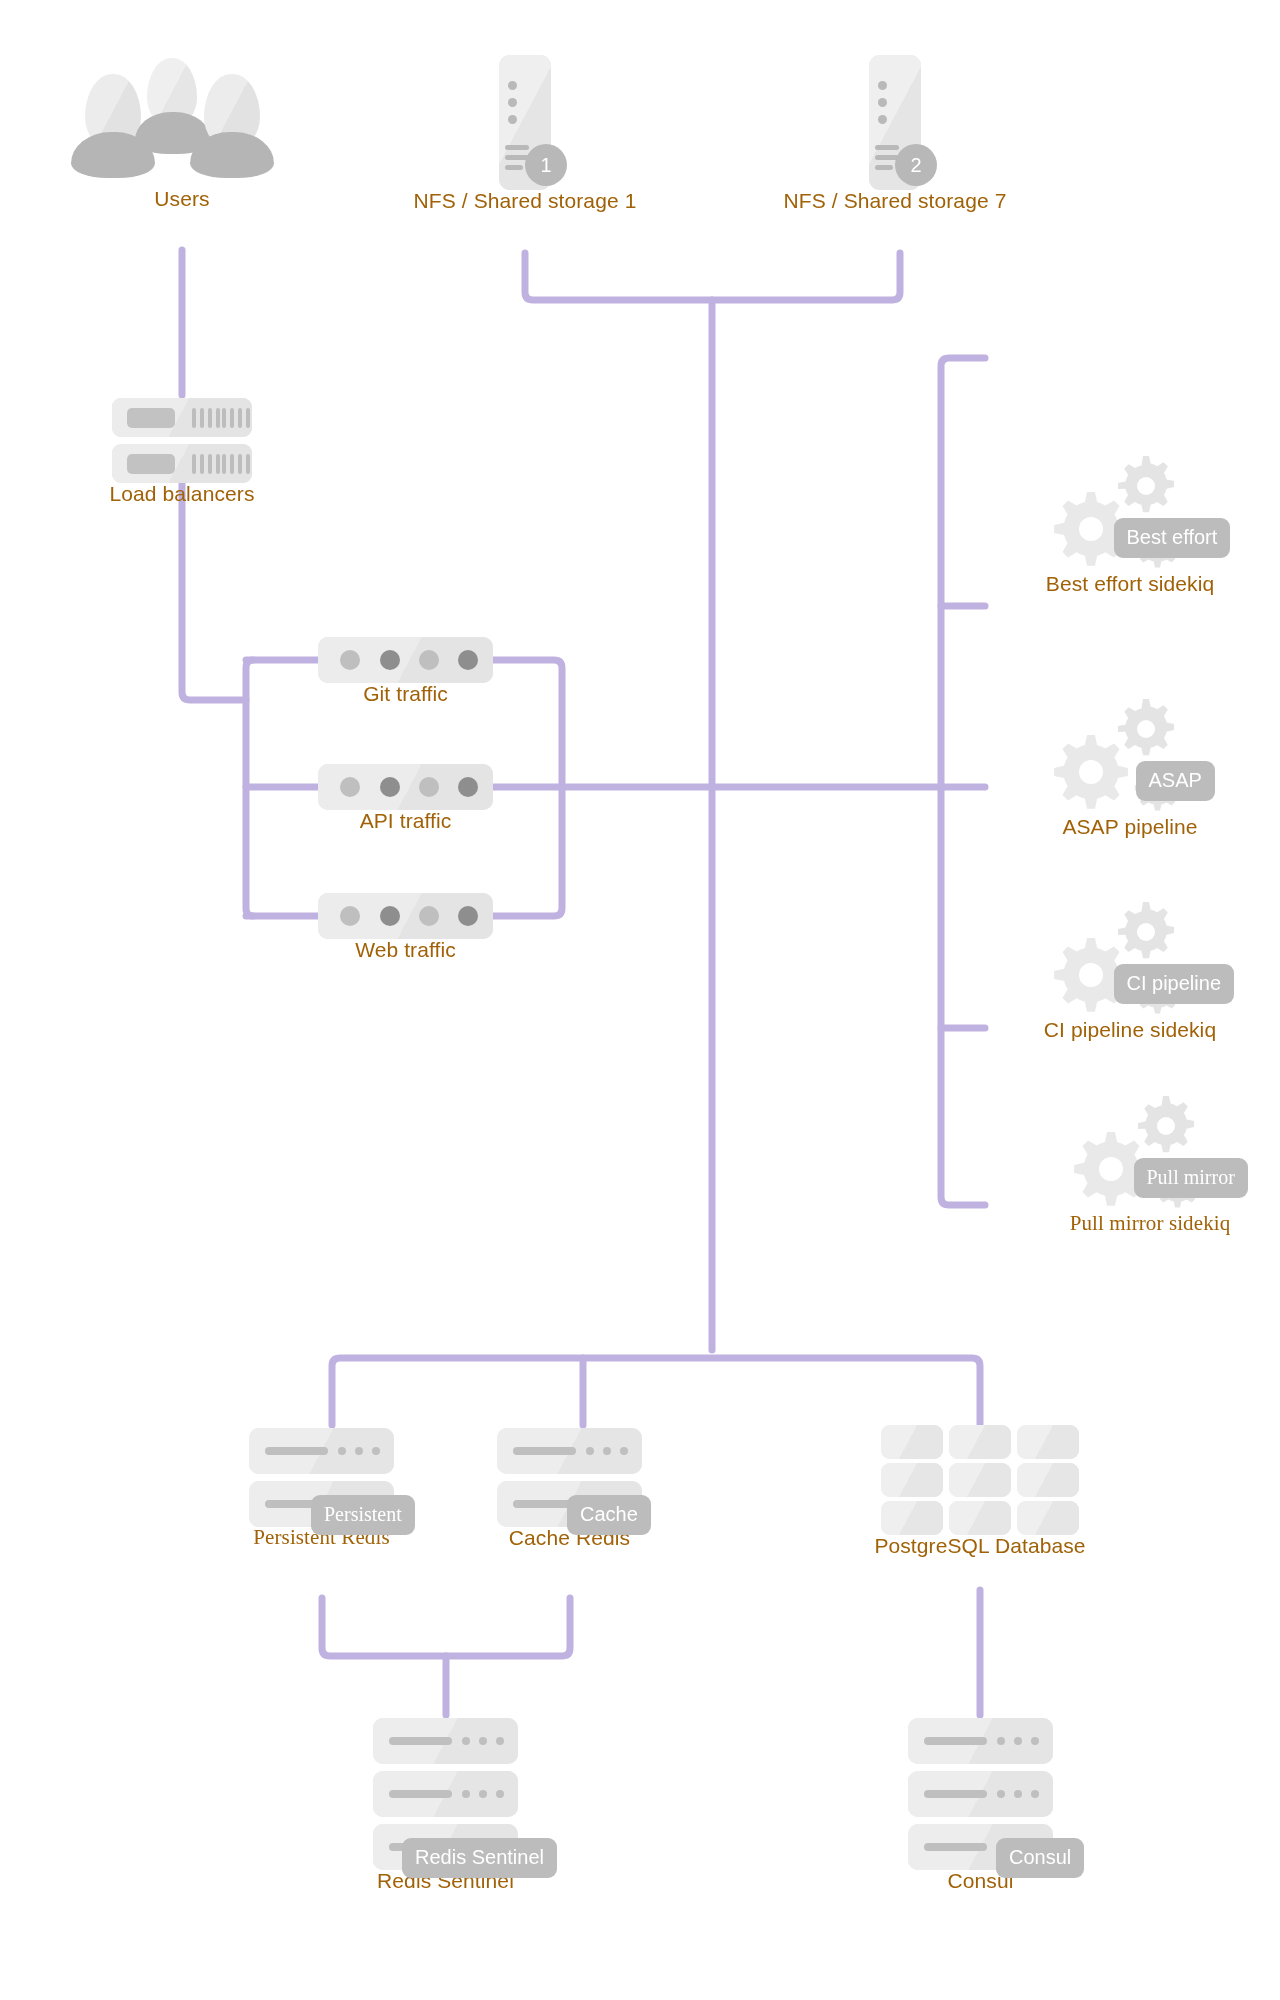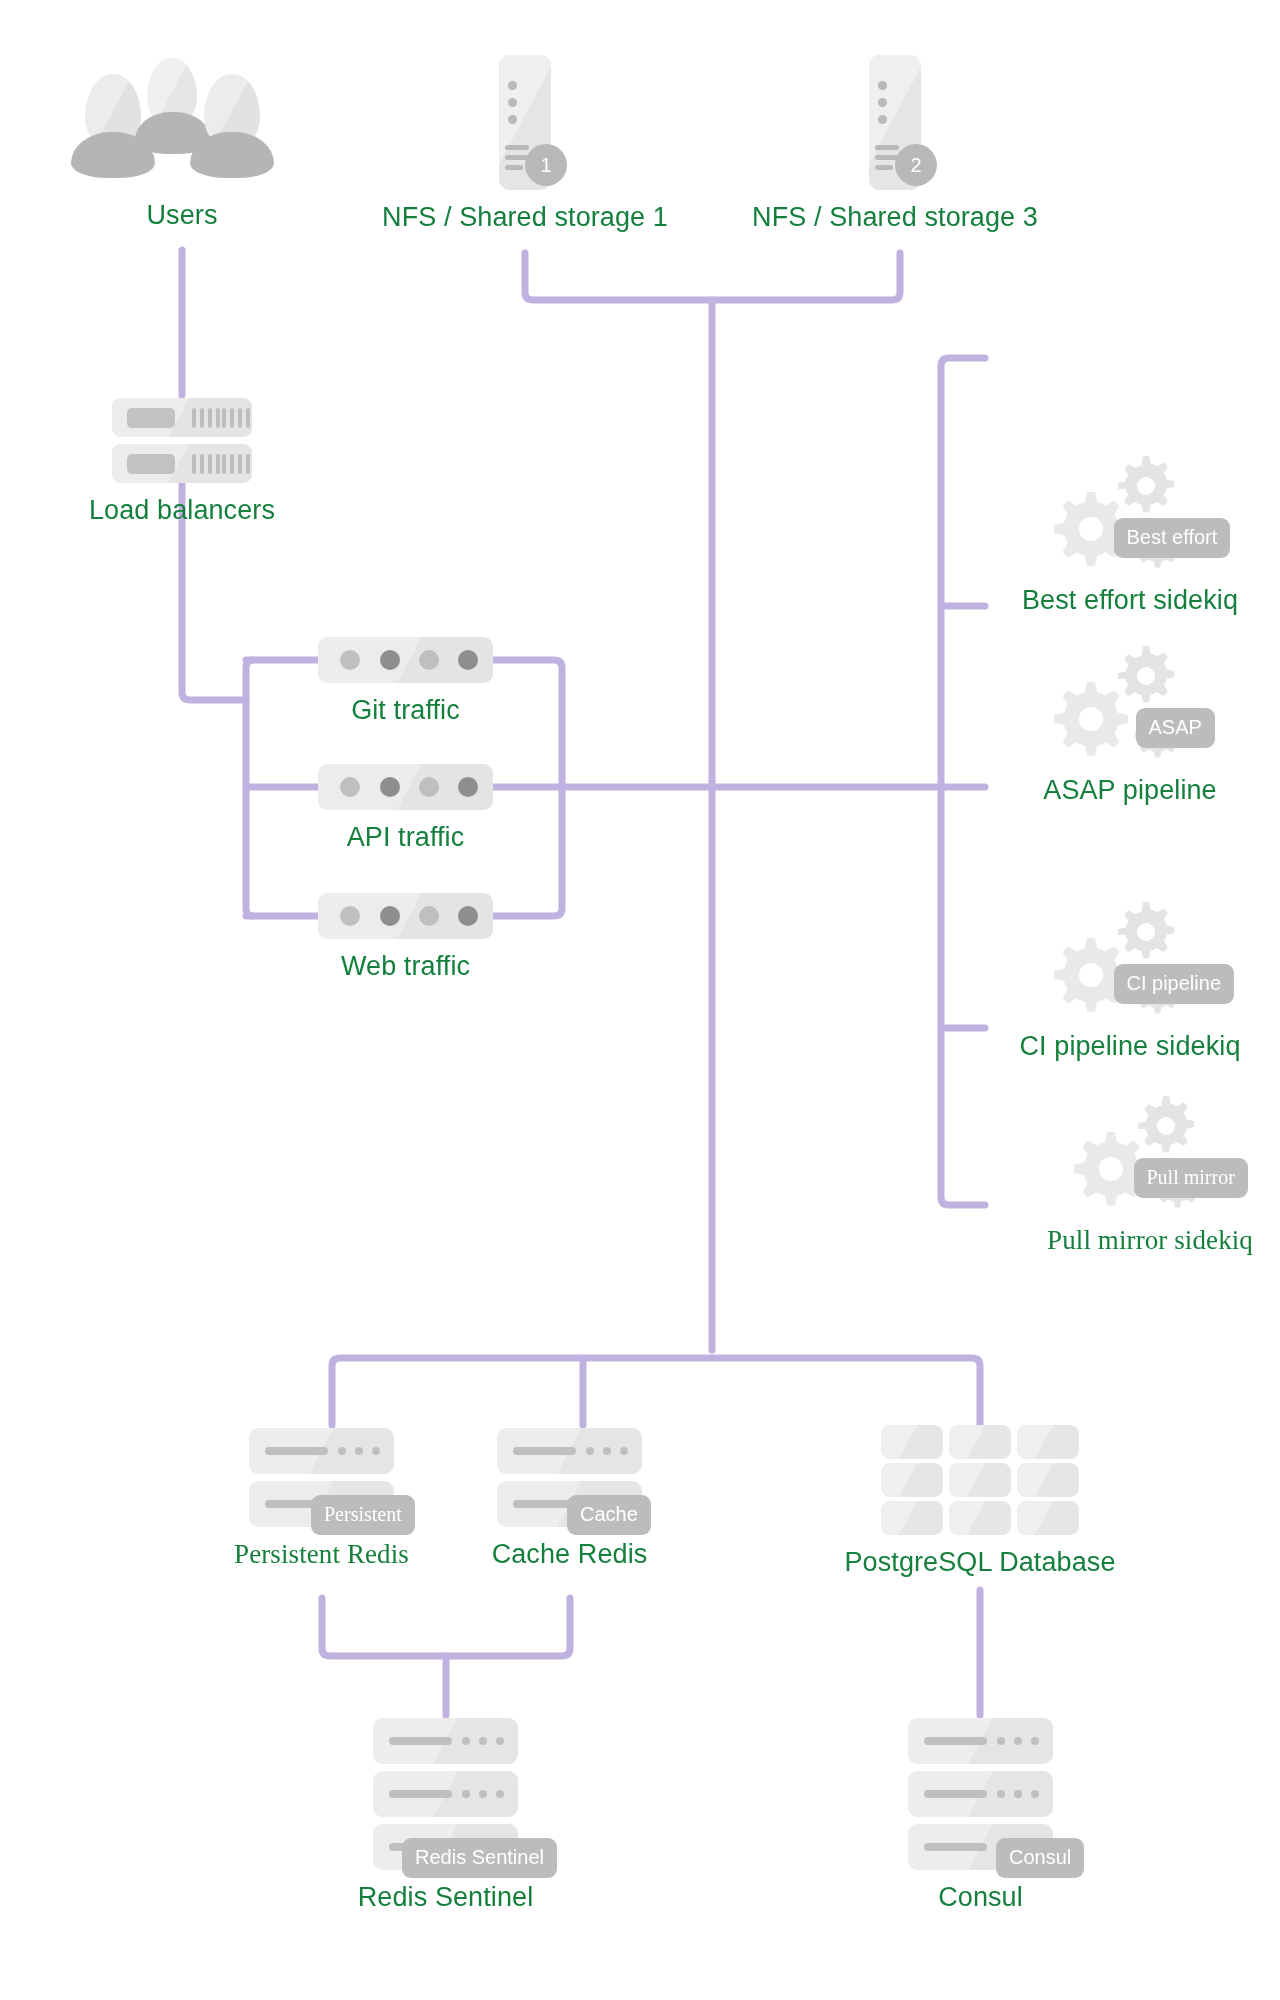--- a/index.html
+++ b/index.html
@@ -7,21 +7,21 @@
        font-family:"Liberation Sans","DejaVu Sans",sans-serif;}
 
   #canvas{position:absolute;left:0;top:0;width:1280px;height:2000px;}
 
   
   #wires{position:absolute;left:0;top:0;width:1280px;height:2000px;}
 
   
   .node{position:absolute;display:flex;flex-direction:column;align-items:center;}
   .node .caption{
-     margin-top:14px;font-size:27px;color:#15803d;white-space:nowrap;
+     font-size:21px;color:#a16207;white-space:nowrap;
      letter-spacing:.1px;line-height:1;
   }
   .iconwrap{position:relative;display:block;}
 
   
   .badge{
      position:absolute;background:#bcbcbc;color:#ffffff;border-radius:9px;
      font-size:20px;line-height:1;padding:9px 13px 11px;white-space:nowrap;
   }
 
@@ -169,21 +169,21 @@
           <div class="sheen"></div>
         </div>
       <div class="nfs-dot" style="top:26px;"></div>
       <div class="nfs-dot" style="top:43px;"></div>
       <div class="nfs-dot" style="top:60px;"></div>
       <div class="nfs-line" style="top:90px;width:24px;"></div>
       <div class="nfs-line" style="top:100px;width:24px;"></div>
       <div class="nfs-line" style="top:110px;width:18px;"></div>
       <div class="nfs-badge">2</div>
     </div>
-    <div class="caption">NFS / Shared storage 3</div>
+    <div class="caption">NFS / Shared storage 7</div>
   </div>
 
   <div class="node" style="left:92px;top:398px;width:180px;">
     <div class="iconwrap stack">
       <div class="lb-unit">
           <div class="sheen"></div>
           <div class="lb-block"></div>
         <div class="lb-bars" style="left:80px;">
             <i></i>
             <i></i>
@@ -265,21 +265,21 @@
         <g fill="#e4e4e4">
           <path d="M112 74 l5 0 1.3 6a16 16 0 0 1 5.2 2.2l5.3-3.1 3.4 3.4-3.1 5.3a16 16 0 0 1 2.2 5.2l6 1.3v5l-6 1.3a16 16 0 0 1-2.2 5.2l3.1 5.3-3.4 3.4-5.3-3.1a16 16 0 0 1-5.2 2.2l-1.3 6h-5l-1.3-6a16 16 0 0 1-5.2-2.2l-5.3 3.1-3.4-3.4 3.1-5.3a16 16 0 0 1-2.2-5.2l-6-1.3v-5l6-1.3a16 16 0 0 1 2.2-5.2l-3.1-5.3 3.4-3.4 5.3 3.1a16 16 0 0 1 5.2-2.2z"></path>
           <circle cx="114.5" cy="96" r="7" fill="#ffffff"></circle>
         </g>
       </svg>
       <div class="badge" style="left:71px;top:70px;">Best effort</div>
     </div>
     <div class="caption">Best effort sidekiq</div>
   </div>
 
-  <div class="node" style="left:1040px;top:638px;width:180px;text-align:right;">
+  <div class="node" style="left:1040px;top:691px;width:180px;text-align:right;">
     <div class="iconwrap gears">
       <svg width="175" height="125" viewBox="0 0 175 125">
         <g fill="#e4e4e4">
           <path d="M100 8 l6 0 1.6 7.5a20 20 0 0 1 6.4 2.7l6.6-3.9 4.2 4.2-3.9 6.6a20 20 0 0 1 2.7 6.4l7.5 1.6v6l-7.5 1.6a20 20 0 0 1-2.7 6.4l3.9 6.6-4.2 4.2-6.6-3.9a20 20 0 0 1-6.4 2.7l-1.6 7.5h-6l-1.6-7.5a20 20 0 0 1-6.4-2.7l-6.6 3.9-4.2-4.2 3.9-6.6a20 20 0 0 1-2.7-6.4L75 41v-6l7.5-1.6a20 20 0 0 1 2.7-6.4l-3.9-6.6 4.2-4.2 6.6 3.9a20 20 0 0 1 6.4-2.7z"></path>
           <circle cx="103" cy="38" r="9" fill="#ffffff"></circle>
         </g>
         <g fill="#e9e9e9">
           <path d="M44 44 l8 0 2.1 10a26 26 0 0 1 8.3 3.5l8.6-5.1 5.5 5.5-5.1 8.6a26 26 0 0 1 3.5 8.3l10 2.1v8l-10 2.1a26 26 0 0 1-3.5 8.3l5.1 8.6-5.5 5.5-8.6-5.1a26 26 0 0 1-8.3 3.5l-2.1 10h-8l-2.1-10a26 26 0 0 1-8.3-3.5l-8.6 5.1-5.5-5.5 5.1-8.6a26 26 0 0 1-3.5-8.3l-10-2.1v-8l10-2.1a26 26 0 0 1 3.5-8.3l-5.1-8.6 5.5-5.5 8.6 5.1a26 26 0 0 1 8.3-3.5z"></path>
           <circle cx="48" cy="81" r="12" fill="#ffffff"></circle>
         </g>

